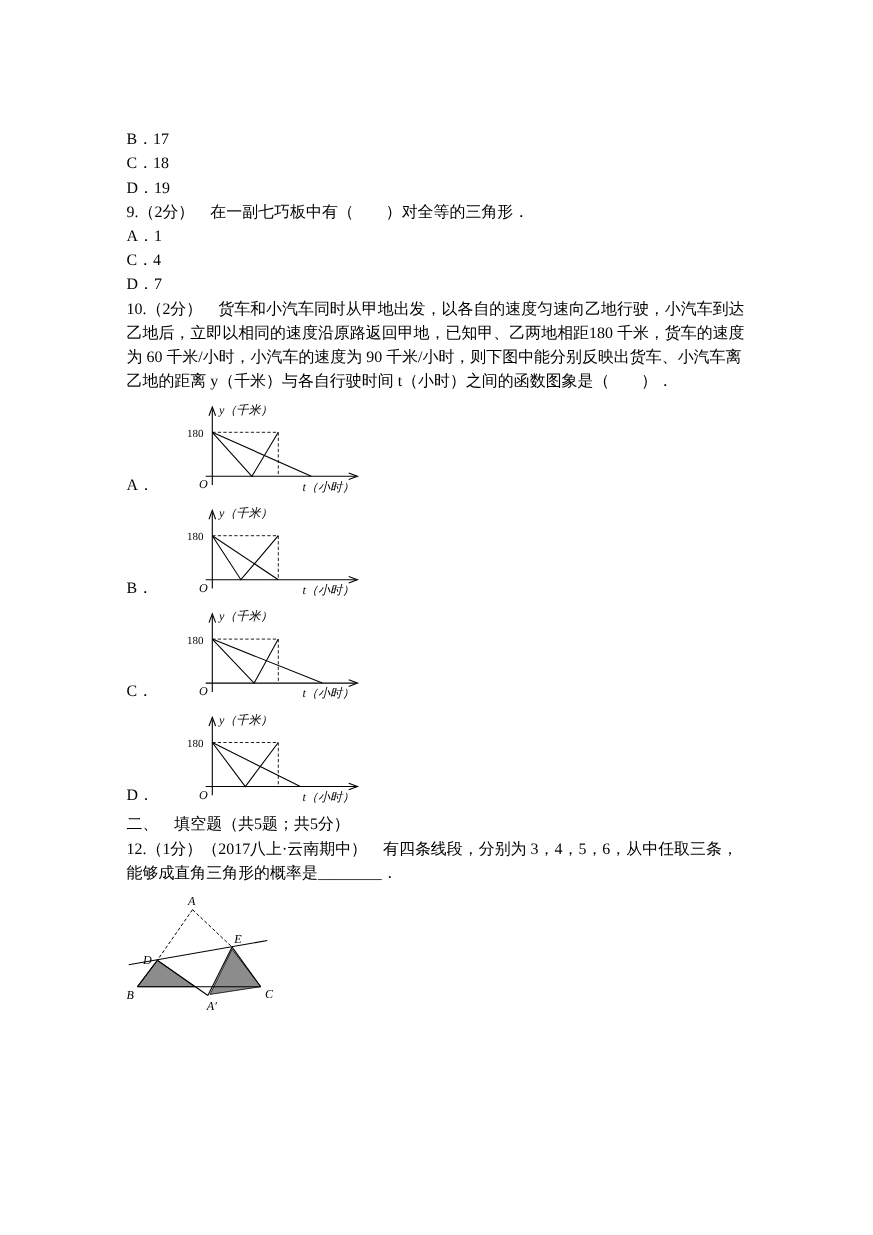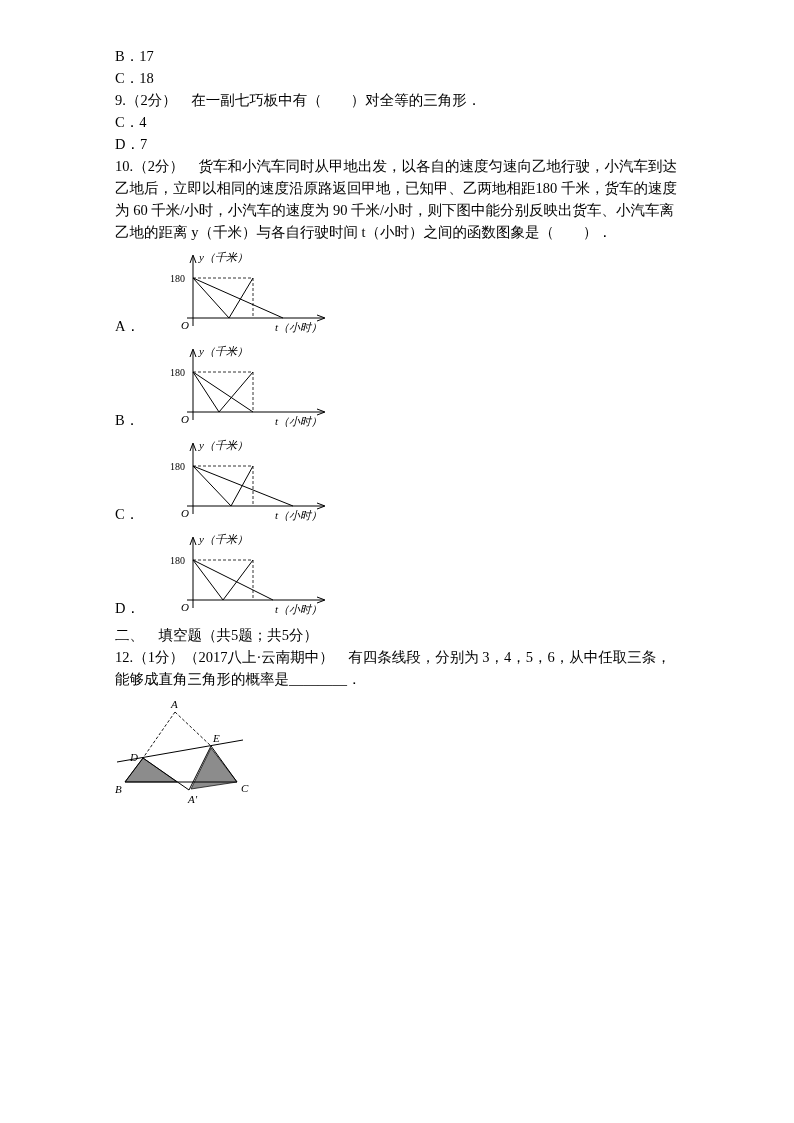--- a/index.html
+++ b/index.html
@@ -3,21 +3,21 @@
 <meta charset="utf-8">
 <style>
   * { box-sizing: border-box; }
   html, body { margin: 0; padding: 0; }
   body {
     width: 794px; height: 1123px;
     background: #ffffff; color: #000000;
     font-family: "Liberation Serif", "DejaVu Serif", serif;
     font-size: 14.5px;
   }
-  .page { width: 794px; height: 1123px; padding: 45px 110px 30px 115px; overflow: hidden; }
+  .page { width: 794px; height: 1123px; padding: 116px 110px 30px 115px; overflow: hidden; }
   p.line, p.para { margin: 0; line-height: 22px; }
   .graph-row { display: flex; align-items: flex-end; margin: 5px 0 6px 0; }
   .opt-label { width: 46px; line-height: 20px; flex: 0 0 46px; }
   svg { display: block; }
   svg text { font-family: "Liberation Serif", "DejaVu Serif", serif; fill: #000; }
   .axis  { stroke: #000; stroke-width: 1; fill: none; }
   .dash  { stroke: #000; stroke-width: 0.8; stroke-dasharray: 3 2; fill: none; }
   .plot  { stroke: #000; stroke-width: 1; fill: none; }
   .glabel { font-size: 11px; font-style: italic; }
   .gtick  { font-size: 10px; }
@@ -27,22 +27,24 @@
   .shade { fill: #8c8c8c; stroke: #000; stroke-width: 0.7; }
   .flabel { font-size: 11px; font-style: italic; }
 </style>
 </head>
 <body>
 
 <div class="page">
 
   <p class="line">B．17</p>
   <p class="line">C．18</p>
+  <p class="line">D．19</p>
 
   <p class="line">9.（2分）　在一副七巧板中有（　　）对全等的三角形．</p>
+  <p class="line">A．1</p>
   <p class="line">C．4</p>
   <p class="line">D．7</p>
 
   <p class="para">10.（2分）　货车和小汽车同时从甲地出发，以各自的速度匀速向乙地行驶，小汽车到达乙地后，立即以相同的速度沿原路返回甲地，已知甲、乙两地相距180 千米，货车的速度为 60 千米/小时，小汽车的速度为 90 千米/小时，则下图中能分别反映出货车、小汽车离乙地的距离 y（千米）与各自行驶时间 t（小时）之间的函数图象是（　　）．</p>
 
   <div class="graph-row">
     <span class="opt-label">A．</span>
     <svg width="175" height="88" viewBox="0 0 175 88">
       <path class="axis" d="M32 78 L32 9"></path>
       <path class="axis" d="M29 15 L32 7 L35 15"></path>

